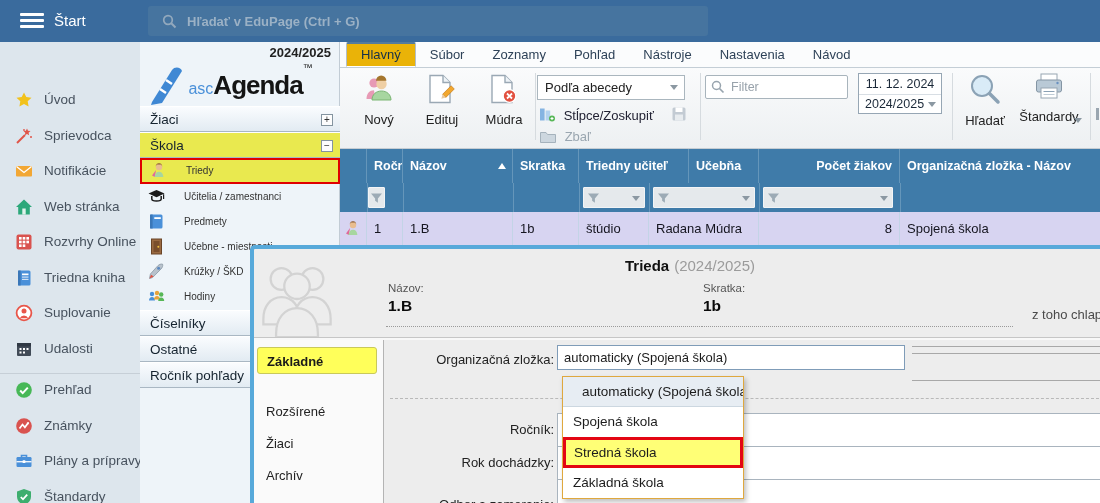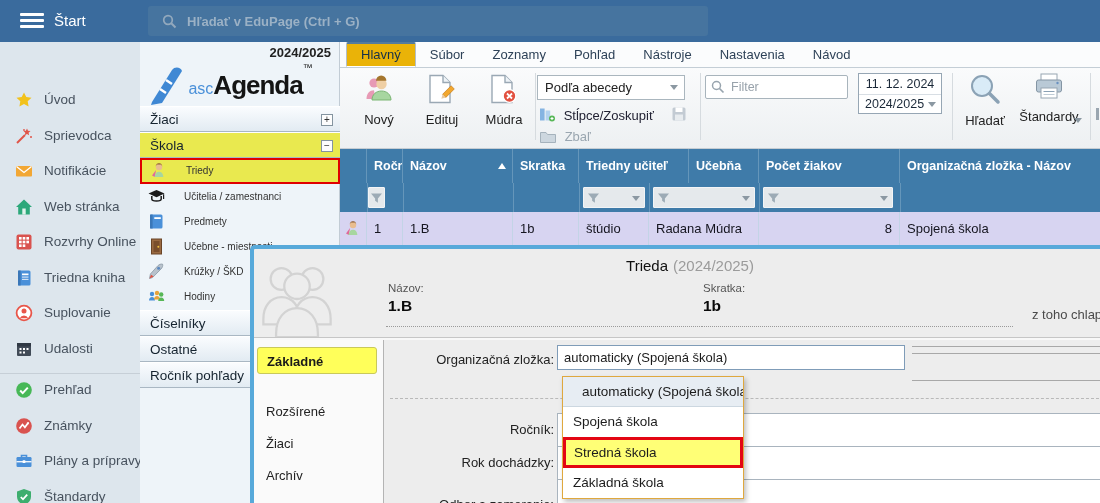--- a/index.html
+++ b/index.html
@@ -97,21 +97,21 @@
   .fbtn .arr{position:absolute;right:4px;top:8px;}
   .trow{position:absolute;left:340px;top:212px;width:760px;height:33px;background:#d7d4f1;display:flex;cursor:pointer;}
   .trow .c{box-sizing:border-box;border-right:1px solid #c3d4e6;line-height:33px;font-size:13px;
            color:#15151f;padding:0 7px;overflow:hidden;white-space:nowrap;position:relative;}
   .trow .c svg{position:absolute;left:4px;top:8px;}
   
   .dialog{position:absolute;left:250px;top:245px;width:850px;height:260px;background:#ededed;
           border-top:4px solid #57a9da;border-left:4px solid #57a9da;border-radius:5px 0 0 0;z-index:30;}
   .dlg-title{position:absolute;left:436px;top:8px;transform:translateX(-50%);white-space:nowrap;
              font-size:15px;}
-  .dlg-title .t{font-weight:normal;color:#101010;}
+  .dlg-title .t{font-weight:bold;color:#101010;}
   .dlg-title .y{color:#9b9b9b;margin-left:5px;margin-top:29px;}
   .dlg-lbl{position:absolute;font-size:11.5px;color:#555;}
   .dlg-val{position:absolute;font-size:15.5px;font-weight:bold;color:#0a0a0a;}
   .dotline{position:absolute;height:1px;border-bottom:1px dotted #9a9a9a;}
   .dlg-right{position:absolute;left:778px;top:58px;font-size:13px;color:#4a4a4a;white-space:nowrap;}
   .dlg-div{position:absolute;left:0;top:88px;width:850px;height:1px;background:#c6c6c6;
            border-bottom:2px solid #f8f8f8;}
   .dlg-tabs{position:absolute;left:0;top:91px;width:130px;height:169px;background:#fafafa;
             border-right:1px solid #b4b4b4;box-sizing:border-box;}
   .dtab{position:absolute;left:12px;font-size:13px;color:#222;cursor:pointer;}
@@ -441,21 +441,21 @@
     <div class="sliver" style="left:756px"></div>
   </div>
 
   <div class="thead">
     <div class="c" style="width:27px"></div>
     <div class="c" style="width:36px">Ročník</div>
     <div class="c" style="width:110px"><span>Názov</span><span class="tri-up"></span></div>
     <div class="c" style="width:66px">Skratka</div>
     <div class="c" style="width:110px">Triedny učiteľ</div>
     <div class="c" style="width:70px">Učebňa</div>
-    <div class="c" style="width:141px;text-align:left">Počet žiakov</div>
+    <div class="c" style="width:141px;text-align:right">Počet žiakov</div>
     <div class="c" style="width:200px;border-right:none">Organizačná zložka - Názov</div>
   </div>
   <div class="tfilter">
     <div class="cline" style="left:27px"></div>
       <div class="cline" style="left:63px"></div>
     <div class="cline" style="left:173px"></div>
       <div class="cline" style="left:239px"></div>
     <div class="cline" style="left:309px"></div>
       <div class="cline" style="left:419px"></div>
     <div class="cline" style="left:560px"></div>

